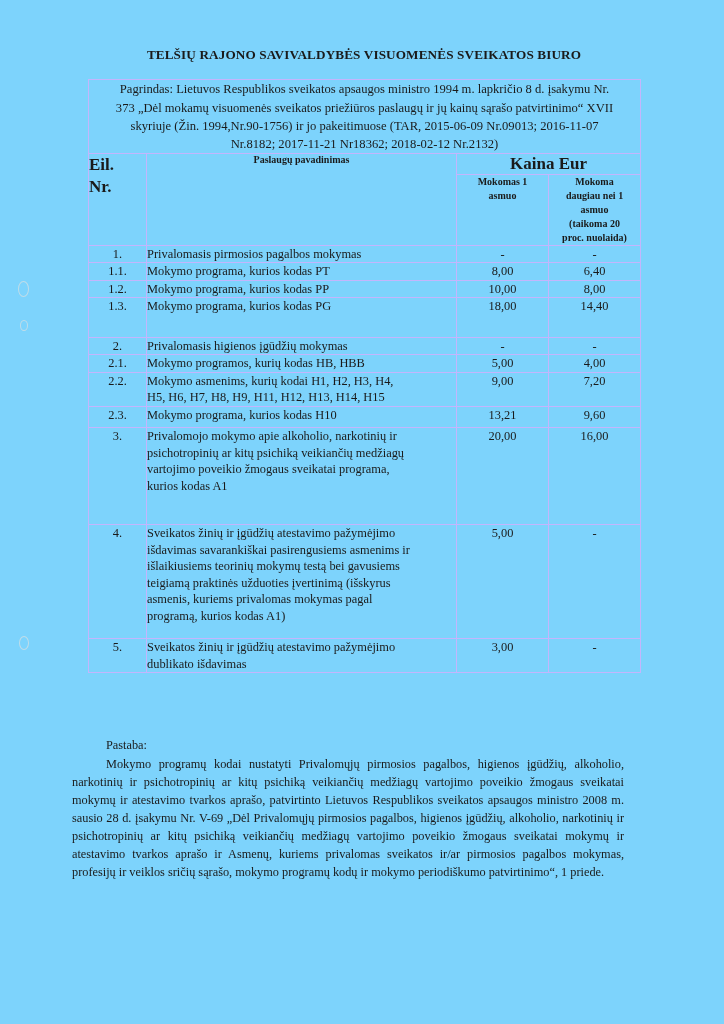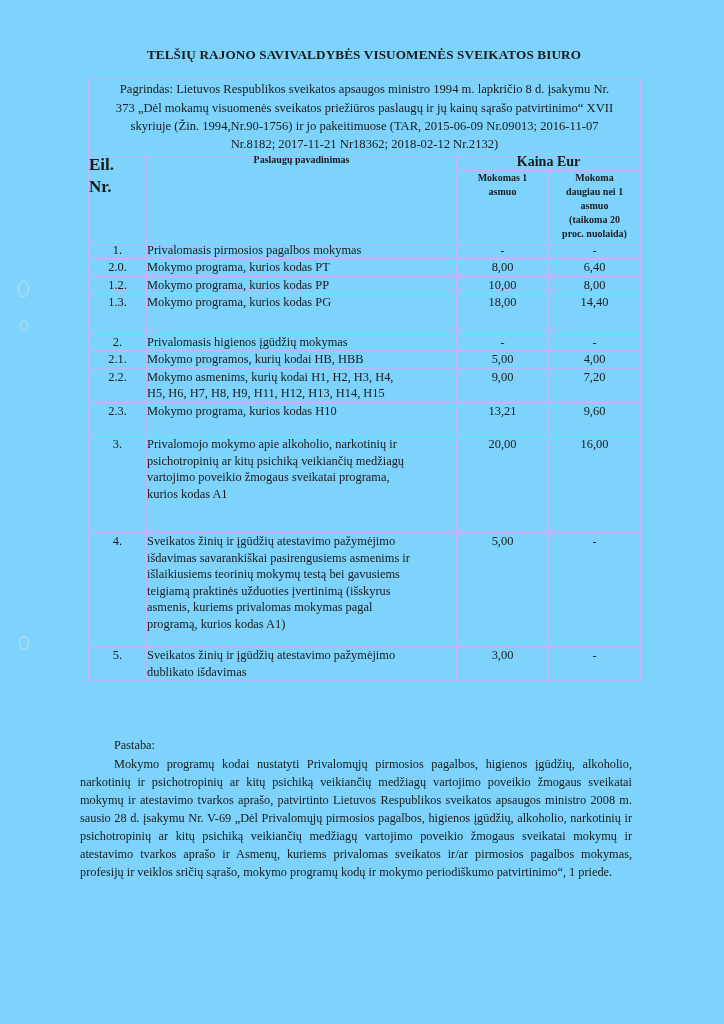--- a/index.html
+++ b/index.html
@@ -81,21 +81,21 @@
     font-size: 17px;
   }
   th.h-eil .e1, th.h-eil .e2 { display: block; }
   th.h-pav {
     padding: 3px 4px 0 4px;
     font-size: 10px;
     vertical-align: top;
   }
   th.h-kaina {
     padding: 2px 0 2px 0;
-    font-size: 14px;
+    font-size: 17px;
     vertical-align: top;
   }
   th.h-m1, th.h-m2 {
     padding: 4px 4px 2px 4px;
     line-height: 1.4;
     font-size: 10px;
     vertical-align: top;
   }
   th.h-m1 span, th.h-m2 span { display: block; }
 
@@ -112,21 +112,21 @@
   }
   td.c-name .ln { display: block; }
   td.c-price {
     text-align: center;
     padding: 2px 4px 2px 4px;
     line-height: 1.33;
   }
 
   .note {
     position: absolute;
-    left: 80px;
+    left: 72px;
     top: 736px;
     width: 552px;
     font-size: 12.3px;
     line-height: 1.47;
   }
   .note .note-label {
     display: block;
     text-indent: 34px;
     margin-bottom: 1px;
   }
@@ -194,21 +194,21 @@
         <tr>
           <td class="c-nr">1.</td>
           <td class="c-name">
             <span class="ln">Privalomasis pirmosios pagalbos mokymas</span>
           </td>
           <td class="c-price">-</td>
           <td class="c-price">-</td>
         </tr>
 
         <tr>
-          <td class="c-nr">2.0.</td>
+          <td class="c-nr">1.1.</td>
           <td class="c-name">
             <span class="ln">Mokymo programa, kurios kodas PT</span>
           </td>
           <td class="c-price">8,00</td>
           <td class="c-price">6,40</td>
         </tr>
 
         <tr>
           <td class="c-nr">1.2.</td>
           <td class="c-name">
@@ -232,39 +232,39 @@
           <td class="c-name">
             <span class="ln">Privalomasis higienos įgūdžių mokymas</span>
           </td>
           <td class="c-price">-</td>
           <td class="c-price">-</td>
         </tr>
 
         <tr>
           <td class="c-nr">2.1.</td>
           <td class="c-name">
-            <span class="ln">Mokymo programos, kurių kodai HB, HBB</span>
+            <span class="ln">Mokymo programos, kurių kodas HB, HBB</span>
           </td>
           <td class="c-price">5,00</td>
           <td class="c-price">4,00</td>
         </tr>
 
         <tr>
           <td class="c-nr">2.2.</td>
           <td class="c-name">
             <span class="ln">Mokymo asmenims, kurių kodai H1, H2, H3, H4,</span>
             <span class="ln">H5, H6, H7, H8, H9, H11, H12, H13, H14, H15</span>
           </td>
           <td class="c-price">9,00</td>
           <td class="c-price">7,20</td>
         </tr>
 
         <tr>
           <td class="c-nr">2.3.</td>
-          <td class="c-name" style="padding-bottom:16px">
+          <td class="c-name" style="padding-bottom:4px">
             <span class="ln">Mokymo programa, kurios kodas H10</span>
           </td>
           <td class="c-price">13,21</td>
           <td class="c-price">9,60</td>
         </tr>
 
         <tr>
           <td class="c-nr">3.</td>
           <td class="c-name" style="padding-bottom:30px">
             <span class="ln">Privalomojo mokymo apie alkoholio, narkotinių ir</span>

